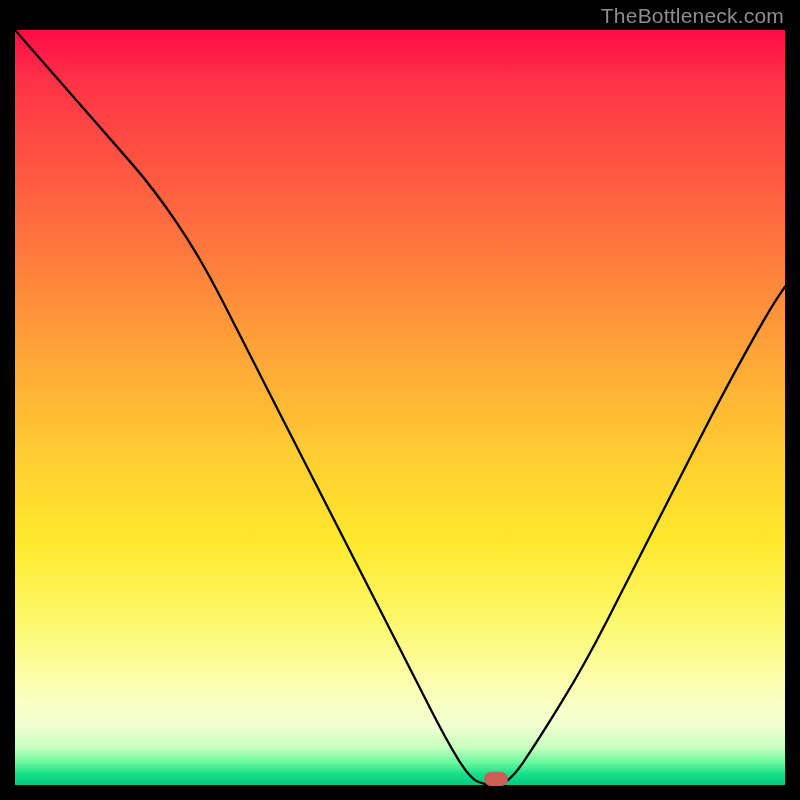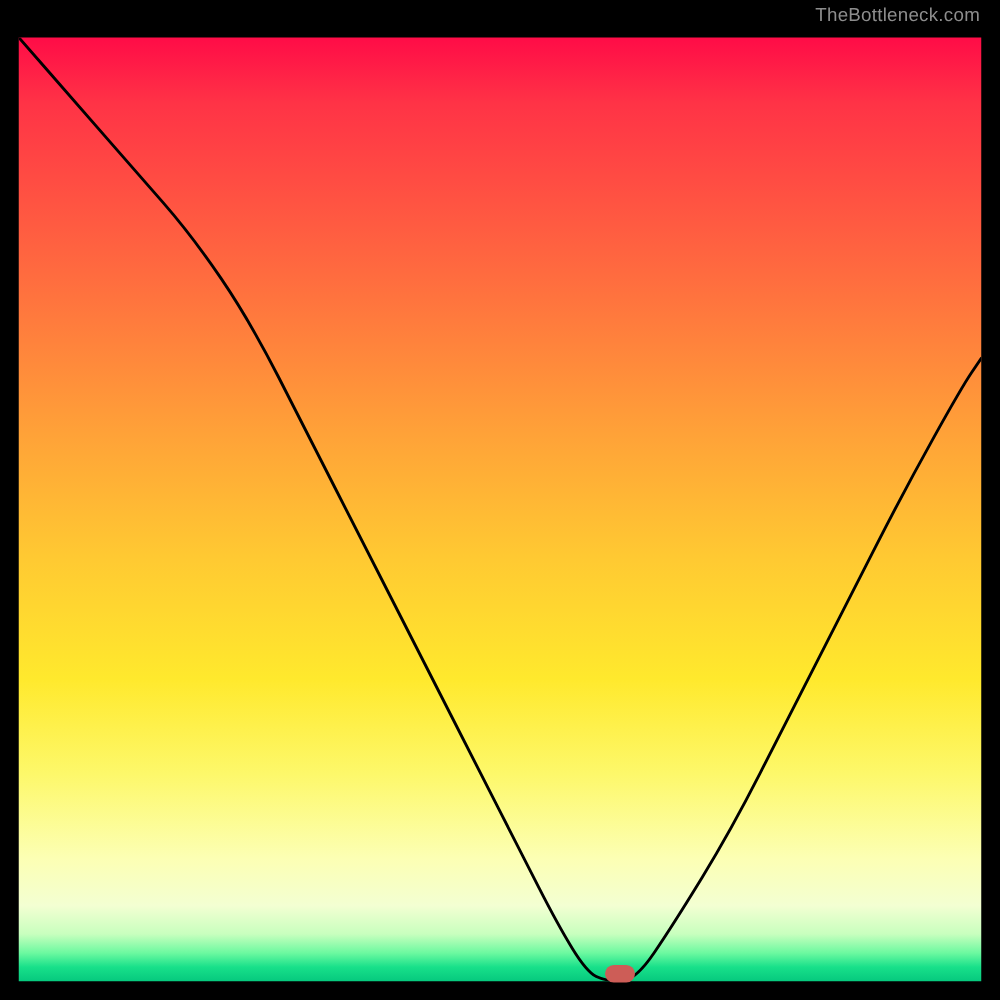--- a/index.html
+++ b/index.html
@@ -41,21 +41,21 @@
       #6cf9a0 97%,
       #18e08a 98.5%,
       #06c97e 100%
     );
   }
   .watermark {
     position: absolute;
     top: 4px;
     right: 16px;
     color: #8d8d8d;
-    font-size: 15px;
+    font-size: 21px;
     font-weight: 500;
     letter-spacing: 0.2px;
     user-select: none;
   }
   svg.curve {
     position: absolute;
     left: 0;
     top: 0;
     width: 770px;
     height: 755px;

